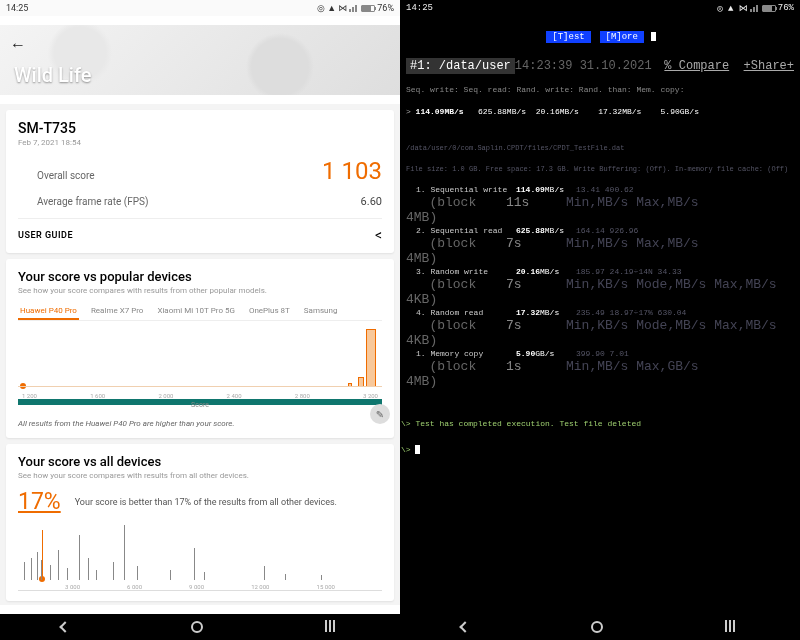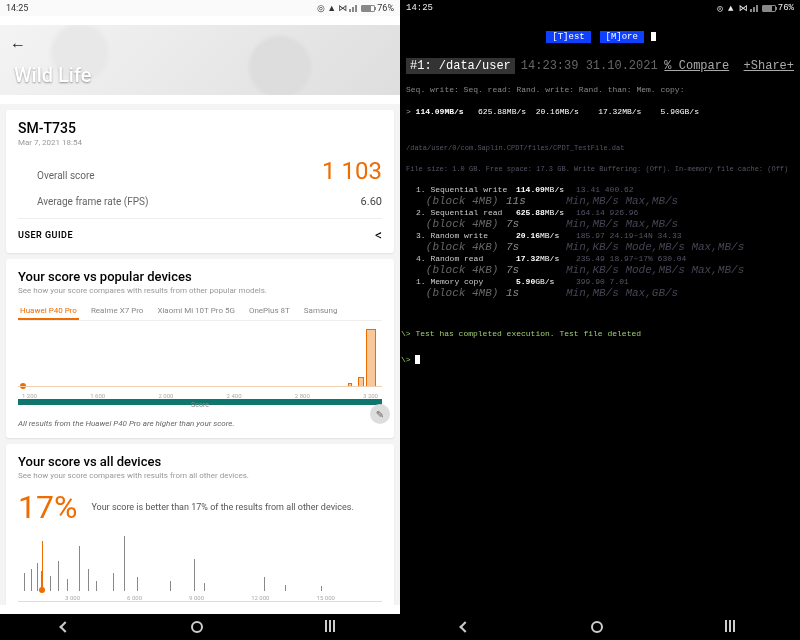--- a/index.html
+++ b/index.html
@@ -52,54 +52,54 @@
 
   .chart{position:relative;height:80px;border-bottom:6px solid #0f766e;}
   .chart .axis{position:absolute;bottom:0;left:0;right:0;display:flex;justify-content:space-between;font-size:6px;color:#aaa;padding:0 4px;}
   .chart .score-lbl{position:absolute;bottom:-10px;left:50%;transform:translateX(-50%);font-size:7px;color:#888;}
   .bar{position:absolute;bottom:12px;background:#f8c89a;border:1px solid #ef6c00;}
   .dot{position:absolute;width:6px;height:6px;background:#ef6c00;border-radius:50%;}
   .note{font-size:8px;color:#666;margin-top:14px;font-style:italic;}
   .edit-fab{position:absolute;right:4px;bottom:14px;width:20px;height:20px;border-radius:50%;background:#ddd;display:flex;align-items:center;justify-content:center;font-size:10px;color:#666;}
 
   .pct-row{display:flex;gap:14px;align-items:center;}
-  .pct{font-size:32px;color:#ef6c00;}
+  .pct{font-size:23px;color:#ef6c00;text-decoration:underline;}
   .pct-desc{font-size:9px;color:#555;flex:1;}
 
   .chart2{position:relative;height:70px;border-bottom:1px solid #ddd;margin-top:6px;}
   .chart2 .axis{position:absolute;bottom:0;left:0;right:0;display:flex;justify-content:space-between;font-size:6px;color:#aaa;}
   .spike{position:absolute;bottom:10px;width:1px;background:#888;}
   .marker{position:absolute;bottom:10px;width:1px;background:#ef6c00;}
   .marker-dot{position:absolute;width:6px;height:6px;background:#ef6c00;border-radius:50%;}
 
   
   .navbar{height:26px;background:#000;display:flex;justify-content:space-around;align-items:center;}
   .nb{width:14px;height:14px;}
   .nb.back-k{border-left:2px solid #ccc;border-bottom:2px solid #ccc;transform:rotate(45deg);width:8px;height:8px;}
   .nb.home-k{border:2px solid #ccc;border-radius:50%;width:12px;height:12px;}
   .nb.rec-k{display:flex;gap:2px;}
   .nb.rec-k span{width:2px;height:12px;background:#ccc;}
   .toolbar-r{text-align:center;padding:6px 0;}
   .btn-b{background:#1040ff;color:#fff;padding:1px 6px;font-size:9px;display:inline-block;margin:0 2px;font-family:'Courier New',monospace;}
   .underline{text-decoration:underline;}
   .hdr-line{display:flex;font-size:12px;padding:0 6px;align-items:center;}
   .hdr-line .tag{background:#333;color:#fff;padding:1px 4px;}
-  .hdr-line .ts{color:#666;margin-left:6px;}
+  .hdr-line .ts{color:#666;margin-left:0;}
   .hdr-line .sp{flex:1;}
   .summary{padding:2px 6px;font-size:8px;}
   .summary .lbl{color:#888;}
   .summary .v{color:#fff;}
   .summary .hilite{color:#fff;font-weight:bold;}
   .path{color:#556;padding:2px 6px;font-size:7px;}
   .test-row{display:flex;padding:1px 16px;font-size:8px;}
   .test-row .n{width:100px;color:#ccc;}
   .test-row .v{width:60px;color:#fff;}
   .test-row .v b{color:#fff;}
   .test-row .d{color:#556;flex:1;}
-  .sub-row{display:flex;padding:0 6px;font-size:11px;font-style:italic;}
+  .sub-row{display:flex;padding:0 6px;font-size:13px;}
   .sub-row .n{width:100px;color:#666;}
   .sub-row .v{width:60px;color:#888;}
   .sub-row .d{color:#445;flex:1;}
   .msg{color:#9ecf70;padding:4px 1px;}
   .cursor{display:inline-block;width:5px;height:9px;background:#fff;vertical-align:middle;}
 </style>
 </head>
 <body>
 
 <div class="pane left">
@@ -114,21 +114,21 @@
   </div>
 
   <div class="hero">
     <span class="back">←</span>
     <h1>Wild Life</h1>
   </div>
 
   <div class="content">
     <div class="card">
       <div class="device-name">SM-T735</div>
-      <div class="date">Mar 7, 2021 18:54</div>
+      <div class="date">Feb 7, 2021 18:54</div>
       <div class="row">
         <span class="label">Overall score</span>
         <span class="big-score">1 103</span>
       </div>
       <div class="row">
         <span class="label">Average frame rate (FPS)</span>
         <span class="val">6.60</span>
       </div>
       <div class="guide-row">
         <span class="guide">USER GUIDE</span>

